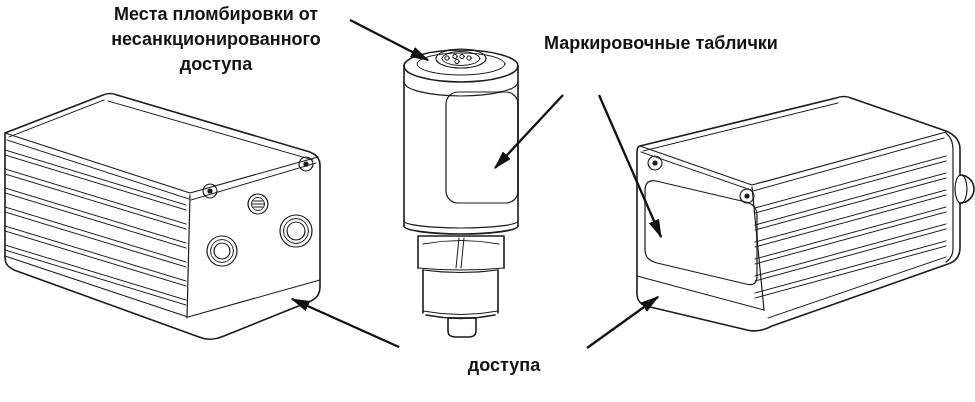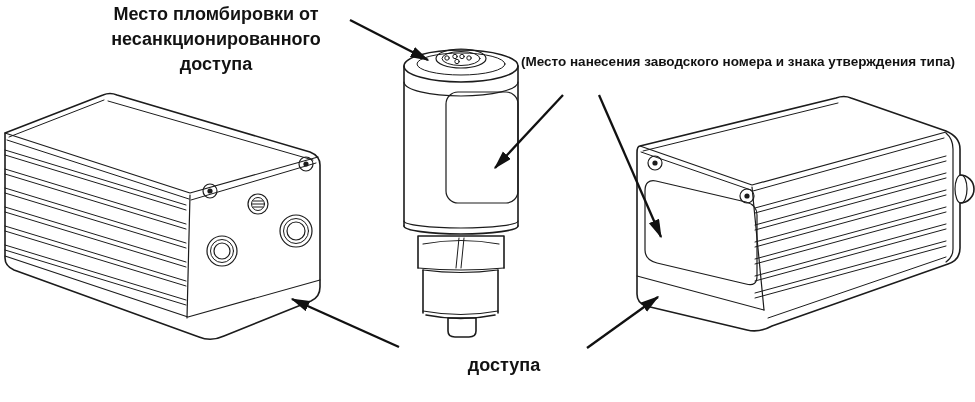--- a/index.html
+++ b/index.html
@@ -135,25 +135,25 @@
     <g>
       <path class="arrow" marker-end="url(#ah)" d="M350,20 L428,60"></path>
       <path class="arrow" marker-end="url(#ah)" d="M563,95 L495,168"></path>
       <path class="arrow" marker-end="url(#ah)" d="M599,95 L661,237"></path>
       <path class="arrow" marker-end="url(#ah)" d="M399,347 L292,299"></path>
       <path class="arrow" marker-end="url(#ah)" d="M587,348 L658,297"></path>
     </g>
   </svg>
 
   <div class="lbl big" id="seal-top">
-    <div>Место пломбировки от</div>
+    <div>Места пломбировки от</div>
     <div>несанкционированного</div>
     <div>доступа</div>
   </div>
 
+  <div class="lbl big" id="marking-title">Маркировочные таблички</div>
 
-  <div class="lbl sub" id="marking-sub">(Место нанесения заводского номера и знака утверждения типа)</div>
 
   <div class="lbl big" id="seal-bottom">
     <div>доступа</div>
   </div>
 
 </div>
 
 </body></html>

